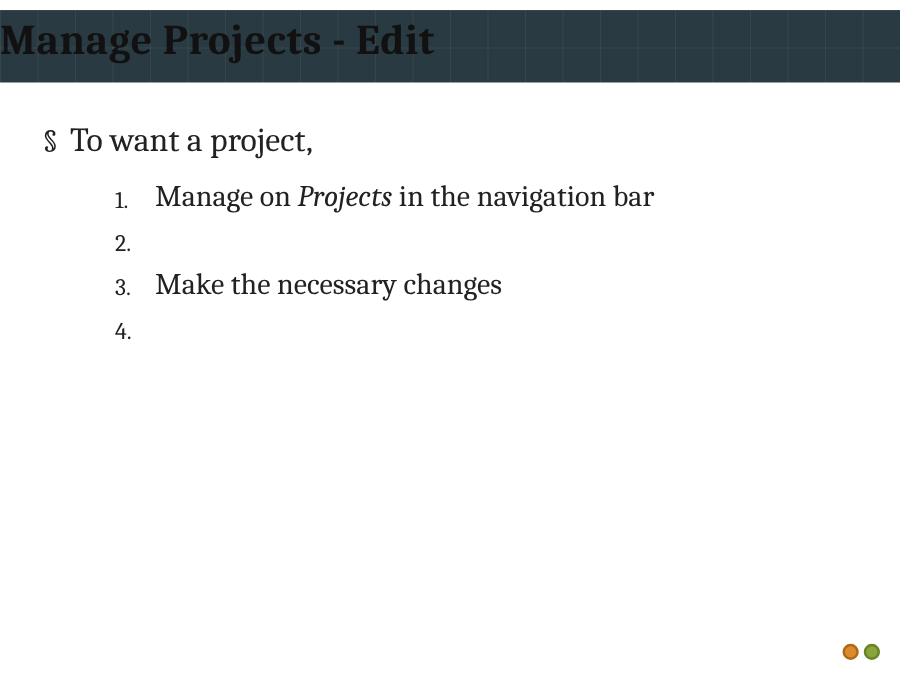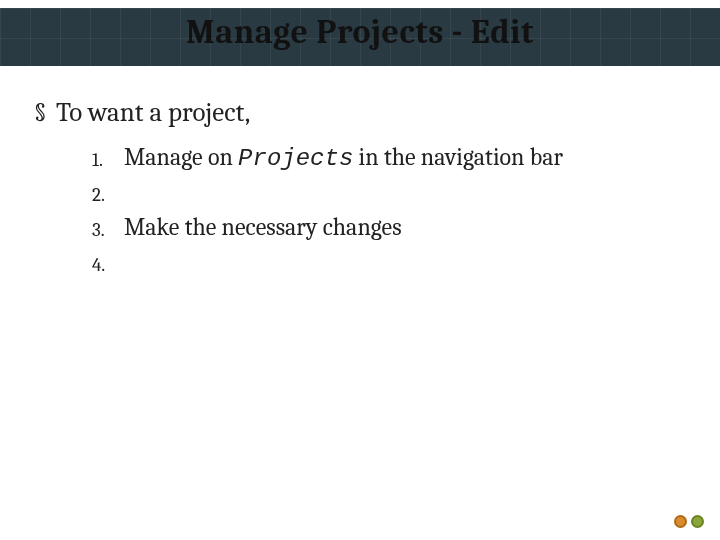--- a/index.html
+++ b/index.html
@@ -21,21 +21,21 @@
     background-image:
       linear-gradient(rgba(255,255,255,0.06) 1px, transparent 1px),
       linear-gradient(90deg, rgba(255,255,255,0.06) 1px, transparent 1px);
     background-size: 30px 30px;
   }
   .title {
     position: absolute;
     top: 12px;
     left: 0;
     width: 720px;
-    text-align: center;
+    text-align: left;
     font-size: 34px;
     font-weight: 700;
     color: #111;
     letter-spacing: 0.5px;
   }
   .content {
     position: absolute;
     top: 96px;
     left: 34px;
     right: 34px;
@@ -70,21 +70,21 @@
     font-size: 19px;
     line-height: 30px;
     padding-top: 3px;
     text-align: left;
   }
   .num-text {
     font-size: 24px;
     line-height: 30px;
     flex: 1;
   }
-  .italic { font-style: italic; font-family: Liberation Mono, monospace; }
+  .italic { font-style: italic; }
   .footer-dots {
     position: absolute;
     right: 16px;
     bottom: 12px;
     display: flex;
     gap: 4px;
   }
   .dot {
     width: 13px;
     height: 13px;

